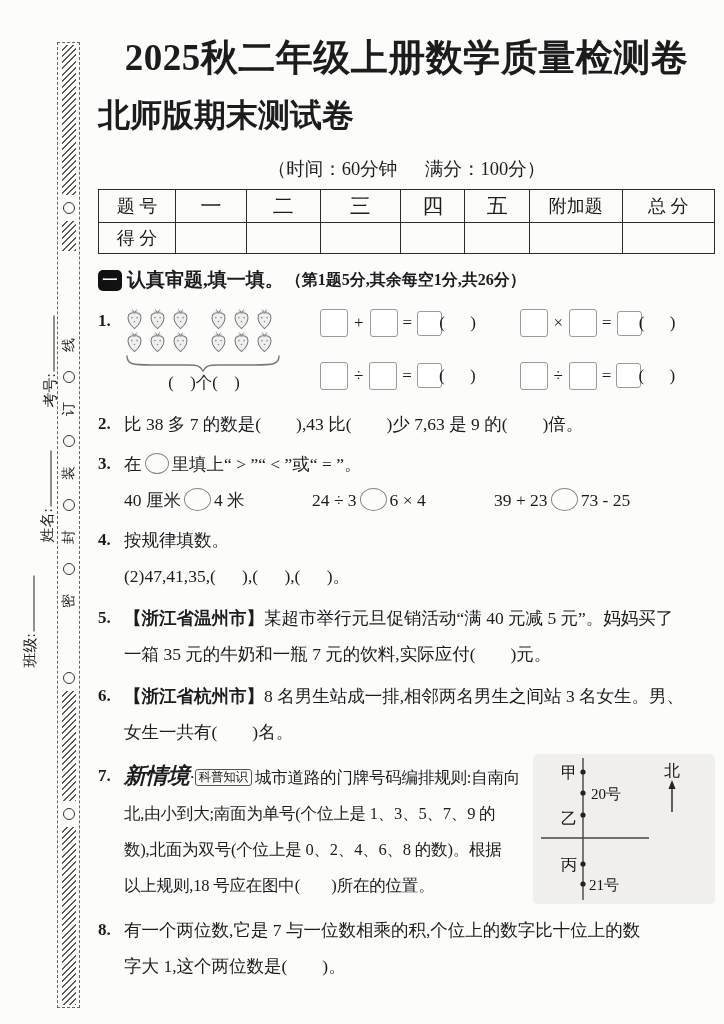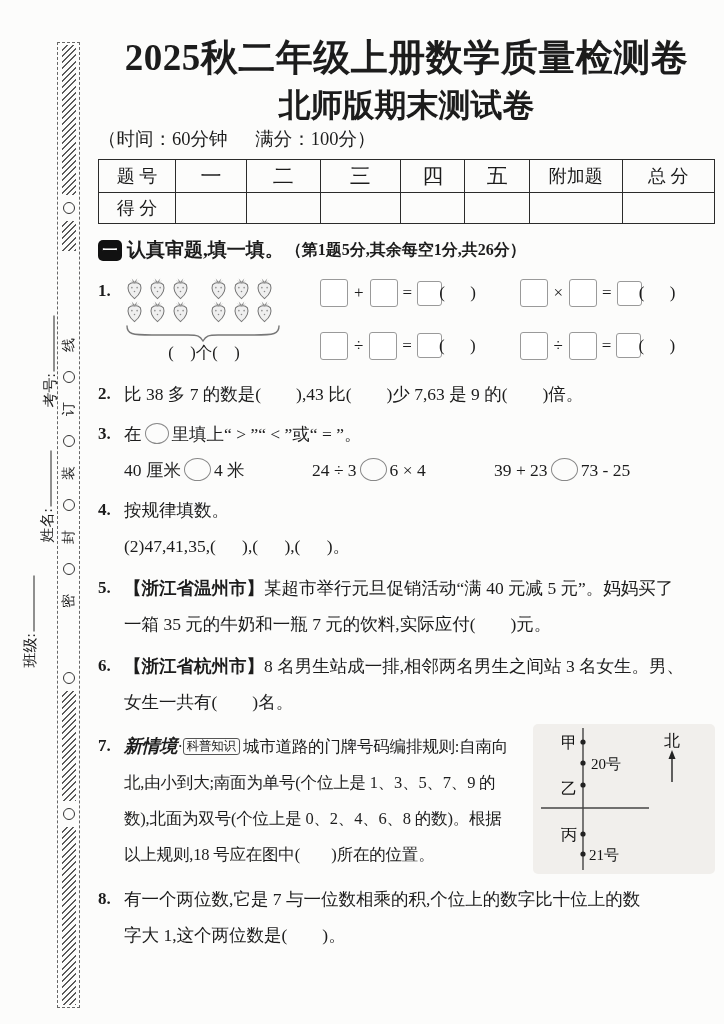--- a/index.html
+++ b/index.html
@@ -20,22 +20,22 @@
   
   .side-label{position:absolute;width:140px;transform:rotate(-90deg);font-size:15px;white-space:nowrap;
               display:flex;align-items:baseline;justify-content:center;}
   .blank-line{display:inline-block;width:56px;border-bottom:1.3px solid #222;height:11px;margin-left:2px;}
   .lbl-exam{left:-20px;top:352px;}
   .lbl-name{left:-23px;top:487px;}
   .lbl-class{left:-40px;top:612px;}
   
   .main{position:absolute;left:98px;top:34px;width:617px;}
   .t1{font-size:37px;font-weight:bold;text-align:center;line-height:48px;letter-spacing:.5px;}
-  .t2{font-size:32px;font-weight:bold;text-align:center;line-height:42px;margin-top:2px;}
-  .meta{font-size:18.5px;text-align:left;margin-top:0;white-space:pre;}
+  .t2{font-size:32px;font-weight:bold;line-height:42px;margin-top:12px;}
+  .meta{font-size:18.5px;text-align:center;margin-top:20px;white-space:pre;}
   table.score{width:100%;border-collapse:collapse;table-layout:fixed;margin-top:8px;}
   table.score td{border:1.7px solid #2b2b2b;text-align:center;font-size:18px;height:30px;padding:0;}
   table.score tr:first-child td{height:32px;}
   table.score td.cnum{font-size:21px;}
   col.c0{width:12.5%}col.c1{width:11.5%}col.c2{width:12%}col.c3{width:13%}col.c4{width:10.5%}
   col.c5{width:10.5%}col.c6{width:15%}col.c7{width:15%}
   
   .sec{margin-top:13px;display:flex;align-items:center;}
   .sec-badge{display:inline-block;width:24px;height:21px;background:#111;color:#fff;border-radius:5px;
              text-align:center;line-height:20px;font-weight:bold;font-size:15px;flex:none;}
@@ -66,21 +66,21 @@
   .q3row{display:flex;}
   .q3item{white-space:pre;}
   .q3item.i1{width:188px;}
   .q3item.i2{width:182px;}
   .circ{display:inline-block;width:25px;height:21px;border:1.1px solid #888;border-radius:50%;
         vertical-align:-5px;margin:0 3px;}
   .circ.small{width:22px;height:19px;vertical-align:-4px;}
   
   .q7body{position:relative;}
   .q7text{width:428px;font-size:16.5px;letter-spacing:-.2px;}
-  .badge-new{font-weight:bold;font-style:italic;font-size:18px;font-family:"Liberation Sans",sans-serif;}
+  .badge-new{font-weight:bold;font-style:italic;font-size:22px;font-family:"Liberation Sans",sans-serif;}
   .badge-box{display:inline-block;border:1px solid #555;border-radius:3px;font-size:12.5px;line-height:15px;
              padding:0 3px;vertical-align:2px;font-family:"Liberation Sans",sans-serif;margin-right:3px;}
   .q7-diagram{position:absolute;right:0;top:-4px;}
   .mt6{margin-top:6px}.mt8{margin-top:8px}.mt12{margin-top:12px}.mt4{margin-top:4px}
 </style>
 </head>
 <body>
 
 <div class="page">
 

